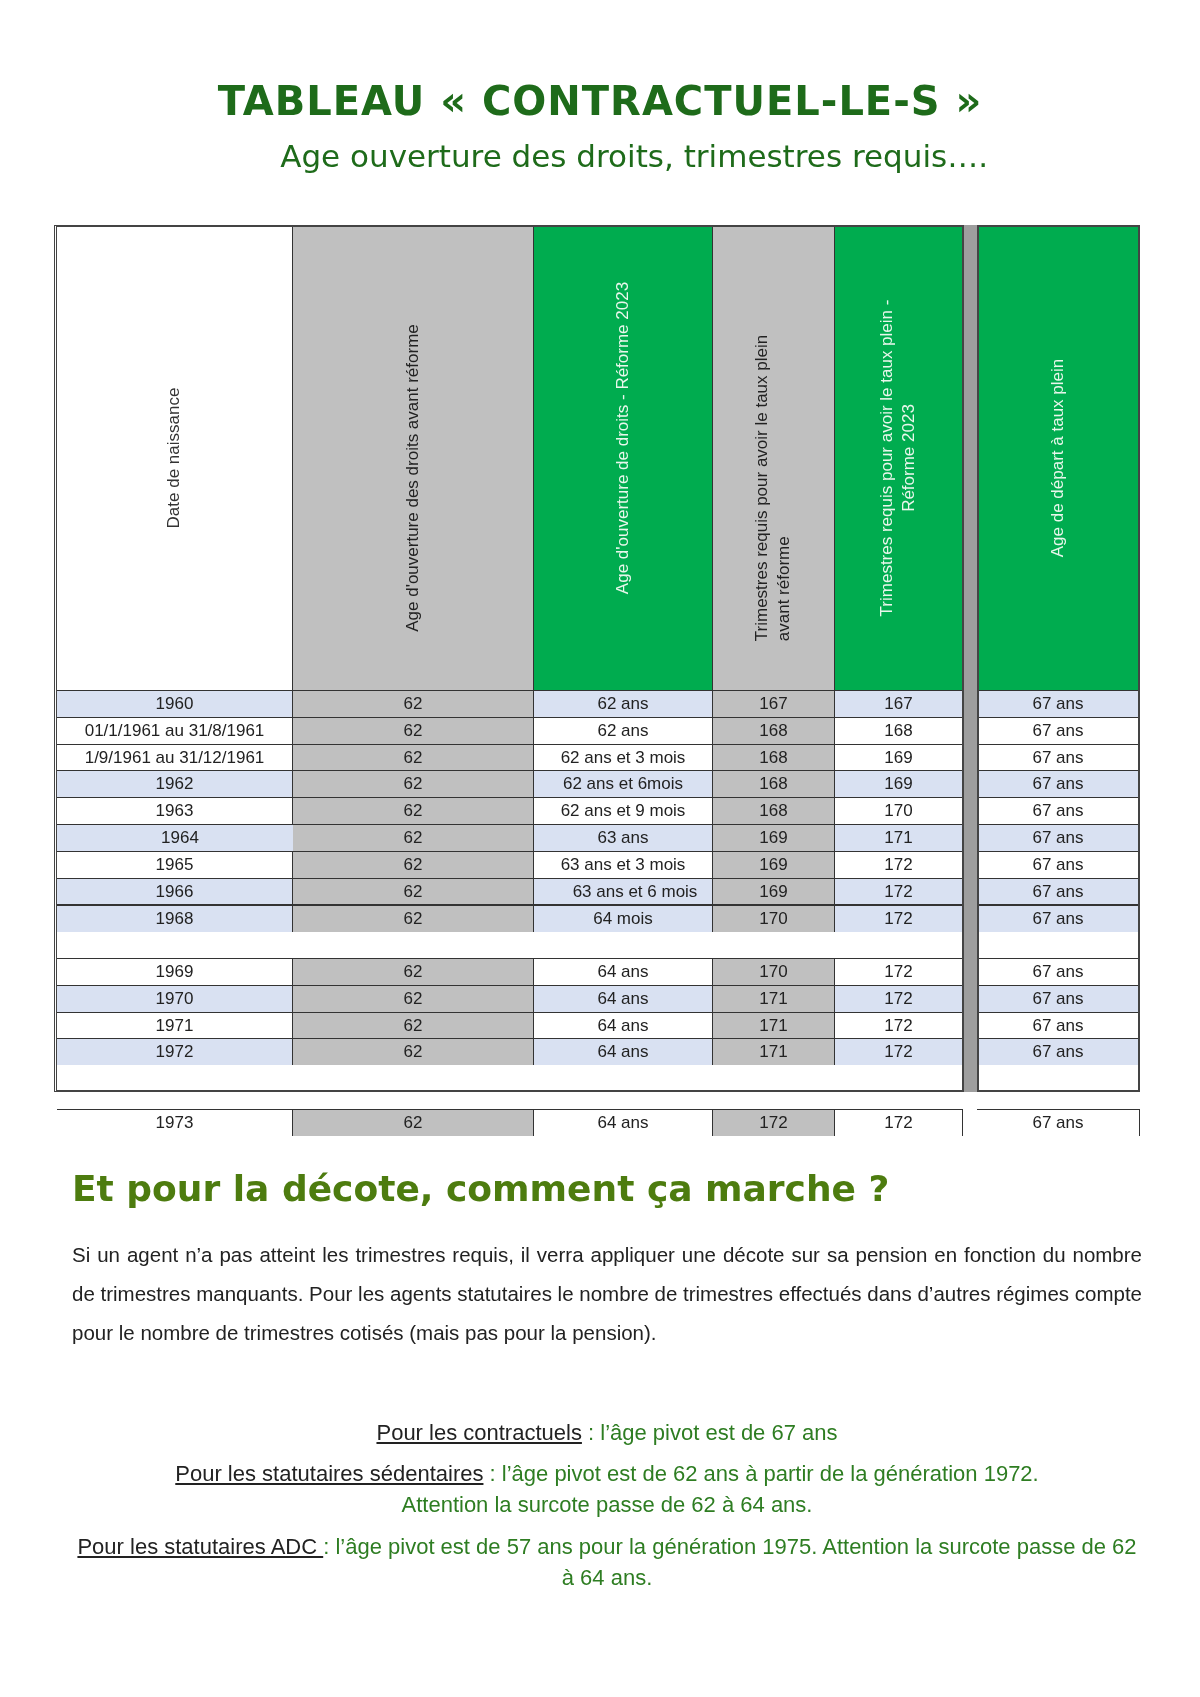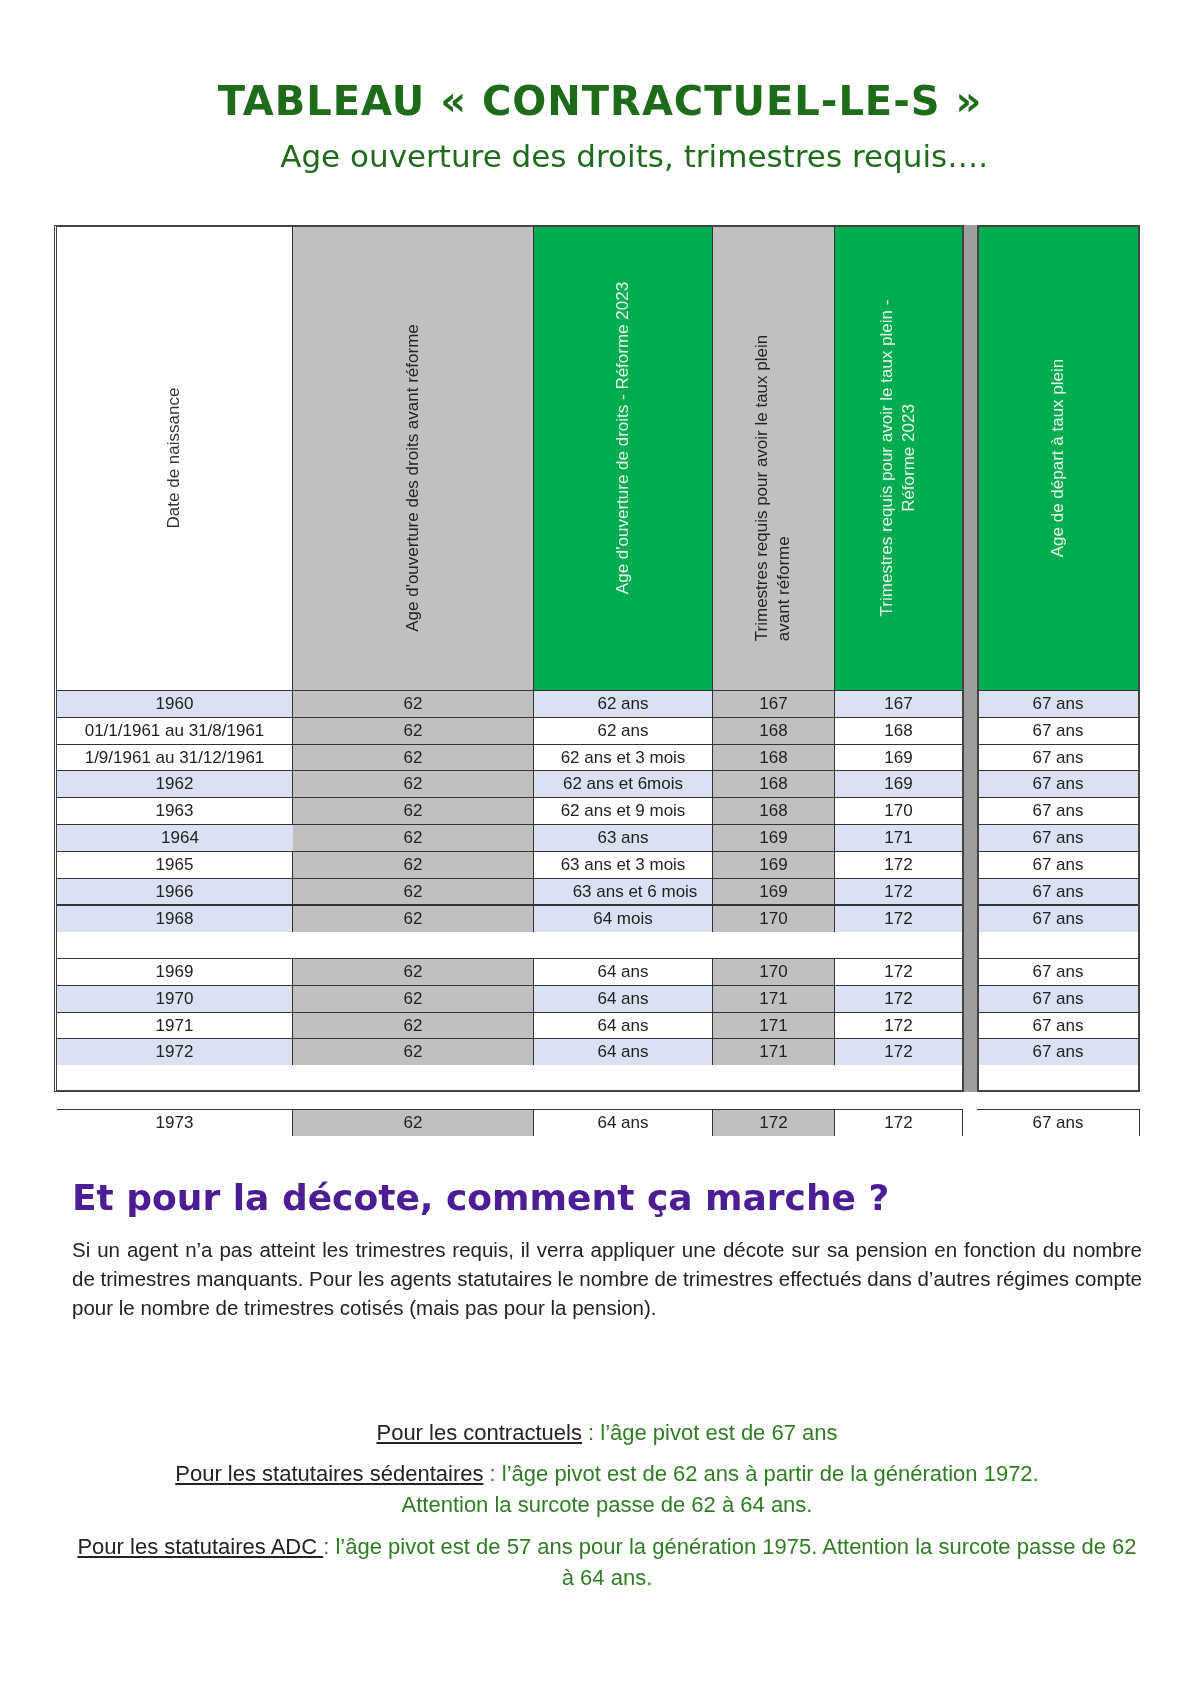--- a/index.html
+++ b/index.html
@@ -27,23 +27,23 @@
 
   .row { position: absolute; left: 0; height: 26.8px; width: 1086px; }
   .cell { position: absolute; top: 0; height: 100%; box-sizing: border-box;
           border-top: 1.5px solid #333; border-right: 1.5px solid #333;
           font-size: 17px; text-align: center; line-height: 25px; color: #222; }
   .c-blue { background: #d9e1f2; }
   .c-white { background: #ffffff; }
   .c-grey { background: #c0c0c0; }
 
   .section-title { position: absolute; left: 72px; top: 1168px; font-family: "DejaVu Sans", sans-serif;
-                   font-weight: bold; font-size: 36px; color: #4c1d95; margin-top: 9px; }
+                   font-weight: bold; font-size: 36px; color: #4d7c0f; }
   .para { position: absolute; left: 72px; top: 1235px; width: 1070px; font-size: 20.5px;
-          line-height: 29px; text-align: justify; color: #222; }
+          line-height: 39px; text-align: justify; color: #222; }
   .para p { margin: 0; }
   .pivot { position: absolute; left: 72px; width: 1070px; text-align: center; font-size: 22px;
            line-height: 31px; color: #2e7d22; }
   .pivot .lbl { color: #222; text-decoration: underline; }
 </style>
 </head>
 <body>
 
 <div class="title1">TABLEAU « CONTRACTUEL-LE-S »</div>
 <div class="title2">Age ouverture des droits, trimestres requis….</div>

